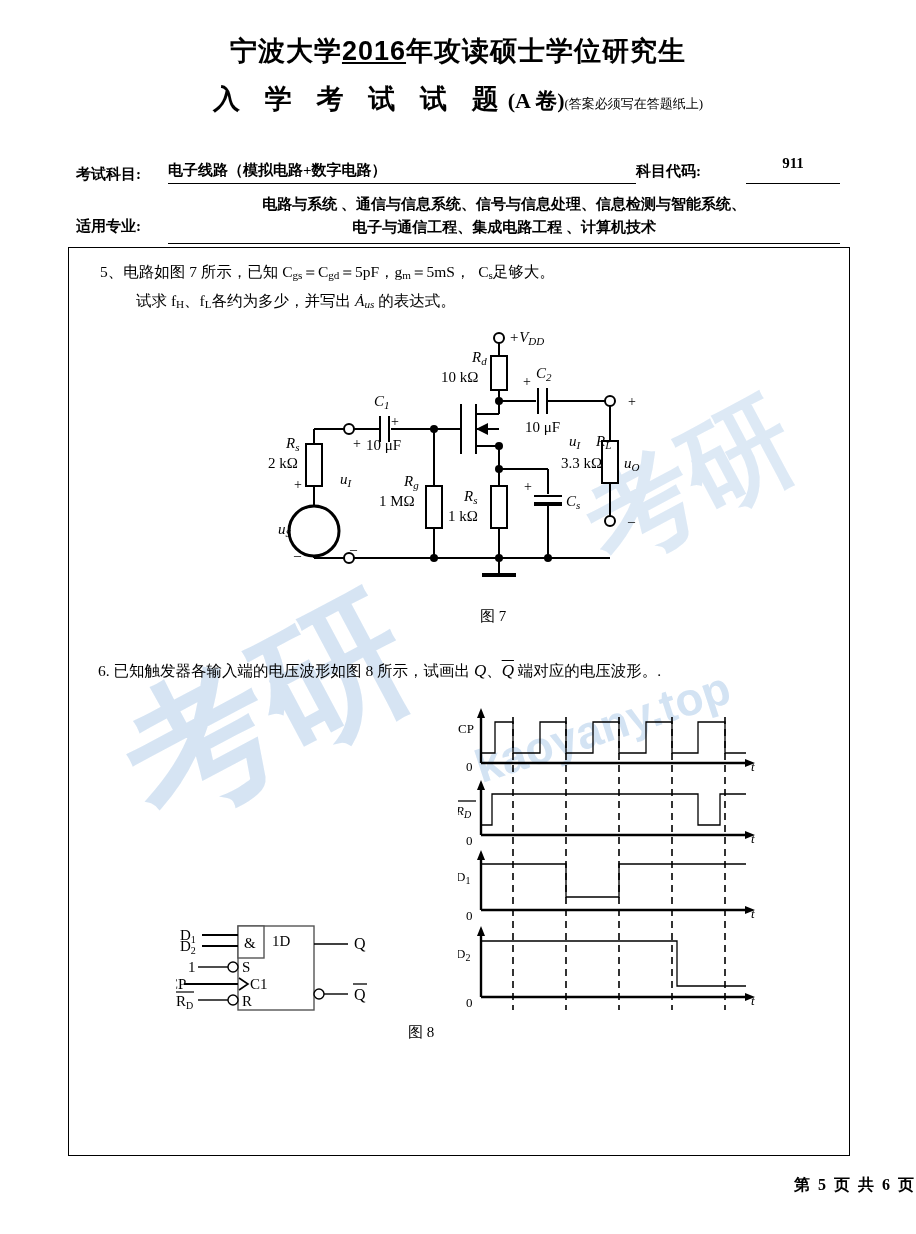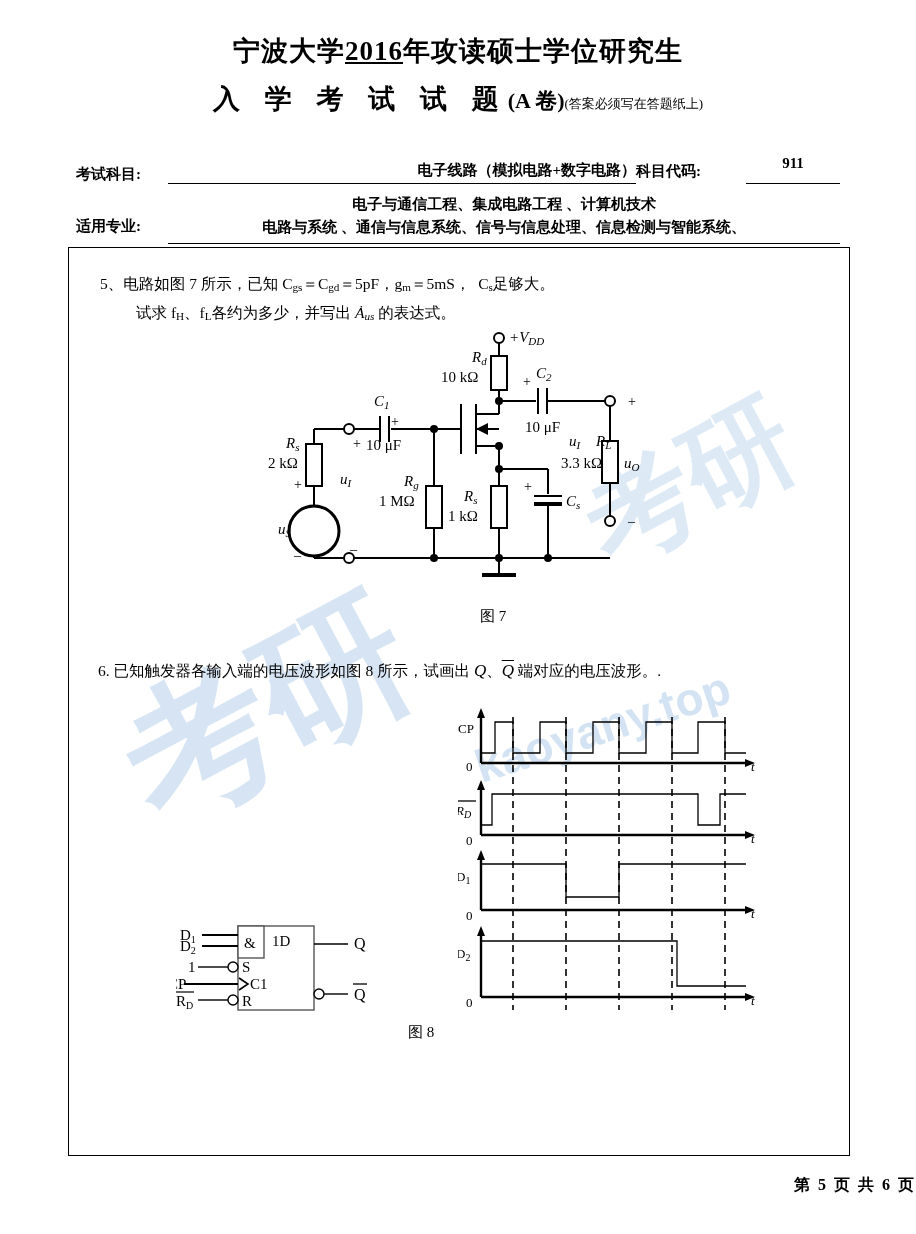--- a/index.html
+++ b/index.html
@@ -6,43 +6,43 @@
   body{
     width:916px;height:1234px;
     font-family:"Liberation Serif","DejaVu Serif",serif;
     color:#000;position:relative;overflow:hidden;
   }
   .page{position:absolute;left:0;top:0;width:916px;height:1234px;}
 
   
   .hdr{position:absolute;left:0;top:0;width:916px;text-align:center;}
   .title1{font-size:27px;font-weight:bold;letter-spacing:1px;margin-top:35px;line-height:1.2;}
-  .title1 .yr{text-decoration:underline;font-family:Liberation Serif, serif;}
+  .title1 .yr{text-decoration:underline;font-family:Liberation Sans, sans-serif;}
   .title2{font-size:27px;font-weight:bold;margin-top:16px;line-height:1.2;}
   .title2 .sp{letter-spacing:9px;}
   .title2 .vol{font-size:22px;letter-spacing:0;}
   .title2 .note{font-size:13px;font-weight:normal;letter-spacing:0;}
 
   
   .meta{position:absolute;left:76px;top:155px;width:764px;font-size:15px;font-weight:bold;}
   .meta .row{display:flex;align-items:flex-start;}
   .meta .lbl{width:92px;flex:0 0 92px;padding-top:4px;font-size:15px;font-weight:bold;}
   .meta .r1{display:flex;align-items:flex-end;}
-  .meta .subj{flex:1;text-align:right;border-bottom:1px solid #000;padding-bottom:3px;}
+  .meta .subj{flex:1;text-align:left;border-bottom:1px solid #000;padding-bottom:3px;}
   .meta .codelbl{flex:0 0 100px;padding-right:10px;padding-bottom:3px;}
   .meta .codeval{flex:0 0 94px;text-align:center;border-bottom:1px solid #000;padding-bottom:11px;}
   .meta .row2{margin-top:9px;}
   .meta .majors{flex:1;text-align:center;border-bottom:1px solid #000;line-height:1.55;padding-bottom:3px;}
   .meta .lbl2{padding-top:24px;}
 
   
   .frame{position:absolute;left:68px;top:247px;width:780px;height:907px;border:1px solid #000;}
 
   .q{position:absolute;font-size:15.5px;line-height:1.85;}
-  #q5{left:100px;top:270px;width:700px;}
+  #q5{left:100px;top:258px;width:700px;}
   #q5 .l2{margin-left:36px;}
   #q6{left:98px;top:655px;width:740px;}
 
   sub{font-size:.72em;vertical-align:-.22em;}
   .it{font-style:italic;text-align:center;}
 
   .cap{position:absolute;font-size:15px;}
   #cap7{left:448px;top:607px;margin-left:32px;}
   #cap8{left:408px;top:1023px;}
 
@@ -84,22 +84,22 @@
   <div class="meta">
     <div class="row r1">
       <div class="lbl">考试科目:</div>
       <div class="subj">电子线路（模拟电路+数字电路）</div>
       <div class="codelbl">科目代码:</div>
       <div class="codeval">911</div>
     </div>
     <div class="row row2">
       <div class="lbl lbl2">适用专业:</div>
       <div class="majors">
+        <div>电路与系统 、通信与信息系统、信号与信息处理、信息检测与智能系统、</div>
         <div>电子与通信工程、集成电路工程 、计算机技术</div>
-        <div>电路与系统 、通信与信息系统、信号与信息处理、信息检测与智能系统、</div>
       </div>
     </div>
   </div>
 
   <div class="frame"></div>
 
   <div class="q" id="q5">
     <div>5、电路如图 7 所示，已知 C<sub>gs</sub>＝C<sub>gd</sub>＝5pF，g<sub>m</sub>＝5mS，&nbsp; C<sub>s</sub>足够大。</div>
     <div class="l2">试求 f<sub>H</sub>、f<sub>L</sub>各约为多少，并写出 <span class="it">Ȧ<sub>us</sub></span> 的表达式。</div>
   </div>

